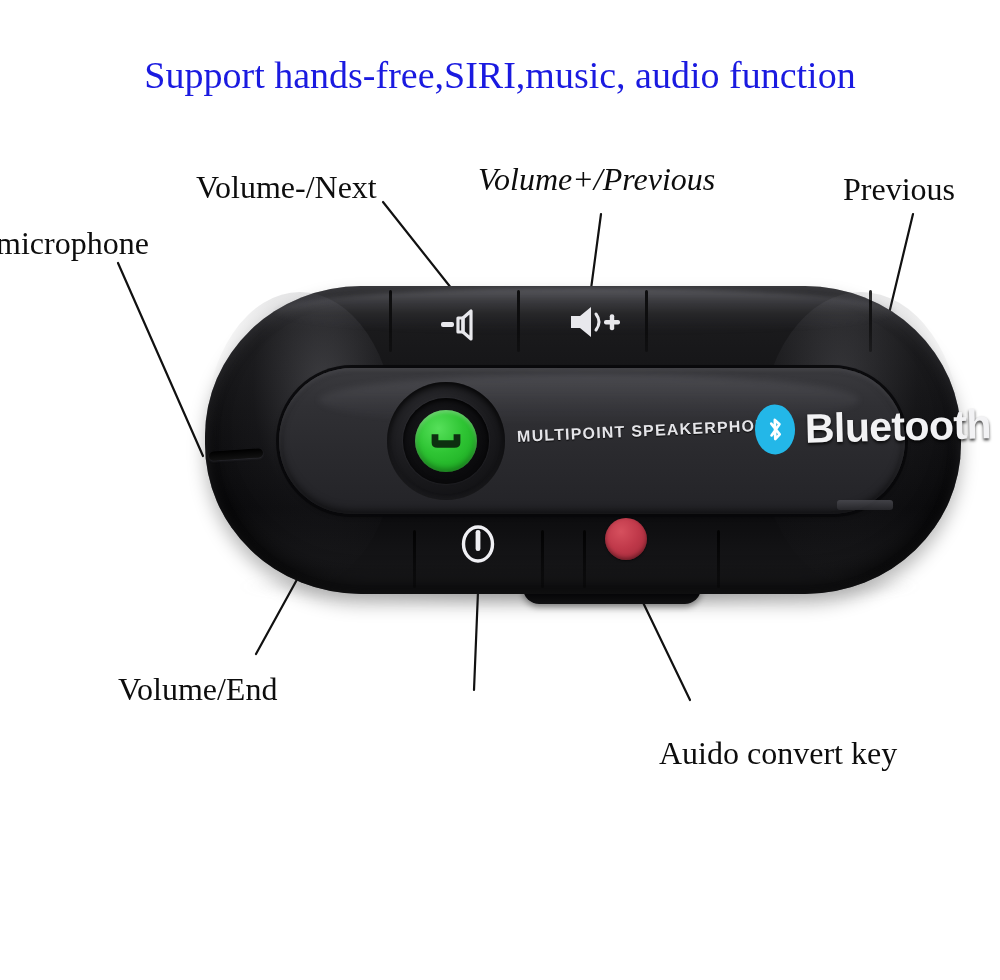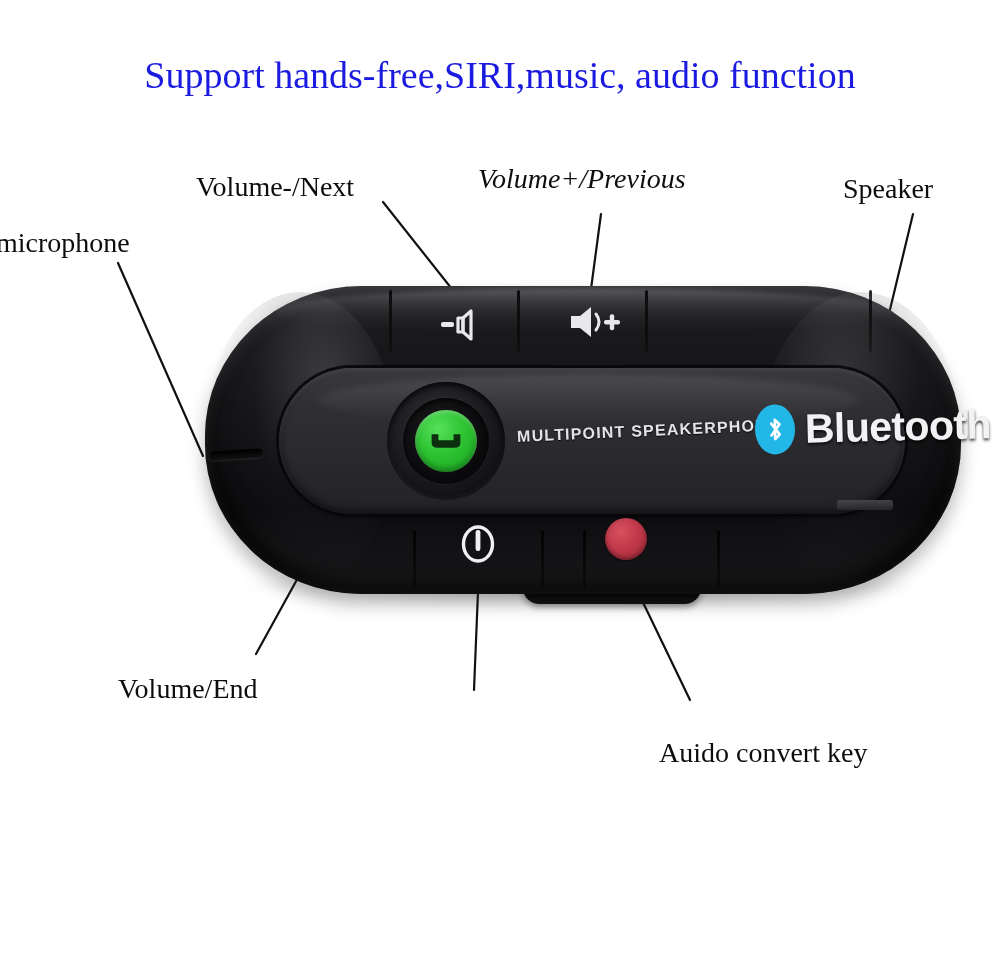--- a/index.html
+++ b/index.html
@@ -33,21 +33,21 @@
     line-height: 46px;
     color: #1a1ae0;
     letter-spacing: 0px;
     white-space: nowrap;
   }
 
   
   .label {
     position: absolute;
     font-family: "Liberation Serif", "DejaVu Serif", serif;
-    font-size: 28px;
+    font-size: 32px;
     line-height: 38px;
     color: #0d0d0d;
     white-space: nowrap;
     text-align: right;
   }
   .lbl-microphone   { left: -4px;  top: 224px; }
   .lbl-volume-down  { left: 196px; top: 168px; }
   .lbl-volume-up    { left: 478px; top: 160px; font-style: italic; }
   .lbl-speaker      { left: 843px; top: 170px; }
   .lbl-answer-end   { left: 118px; top: 670px; }
@@ -342,21 +342,21 @@
       <line x1="913" y1="214" x2="874" y2="376"></line>
       <line x1="343" y1="496" x2="256" y2="654"></line>
       <line x1="479" y1="567" x2="474" y2="690"></line>
       <line x1="624" y1="563" x2="690" y2="700"></line>
     </g>
   </svg>
 
   <div class="label lbl-microphone">microphone</div>
   <div class="label lbl-volume-down">Volume-/Next</div>
   <div class="label lbl-volume-up">Volume+/Previous</div>
-  <div class="label lbl-speaker">Speaker</div>
+  <div class="label lbl-speaker">Previous</div>
   <div class="label lbl-answer-end">Volume/End</div>
   <div class="label lbl-audio-key">Auido convert key</div>
 
   <div id="device">
 
     <div class="ground-shadow"></div>
 
     <div class="visor-clip"></div>
 
     <div class="body-shell">

